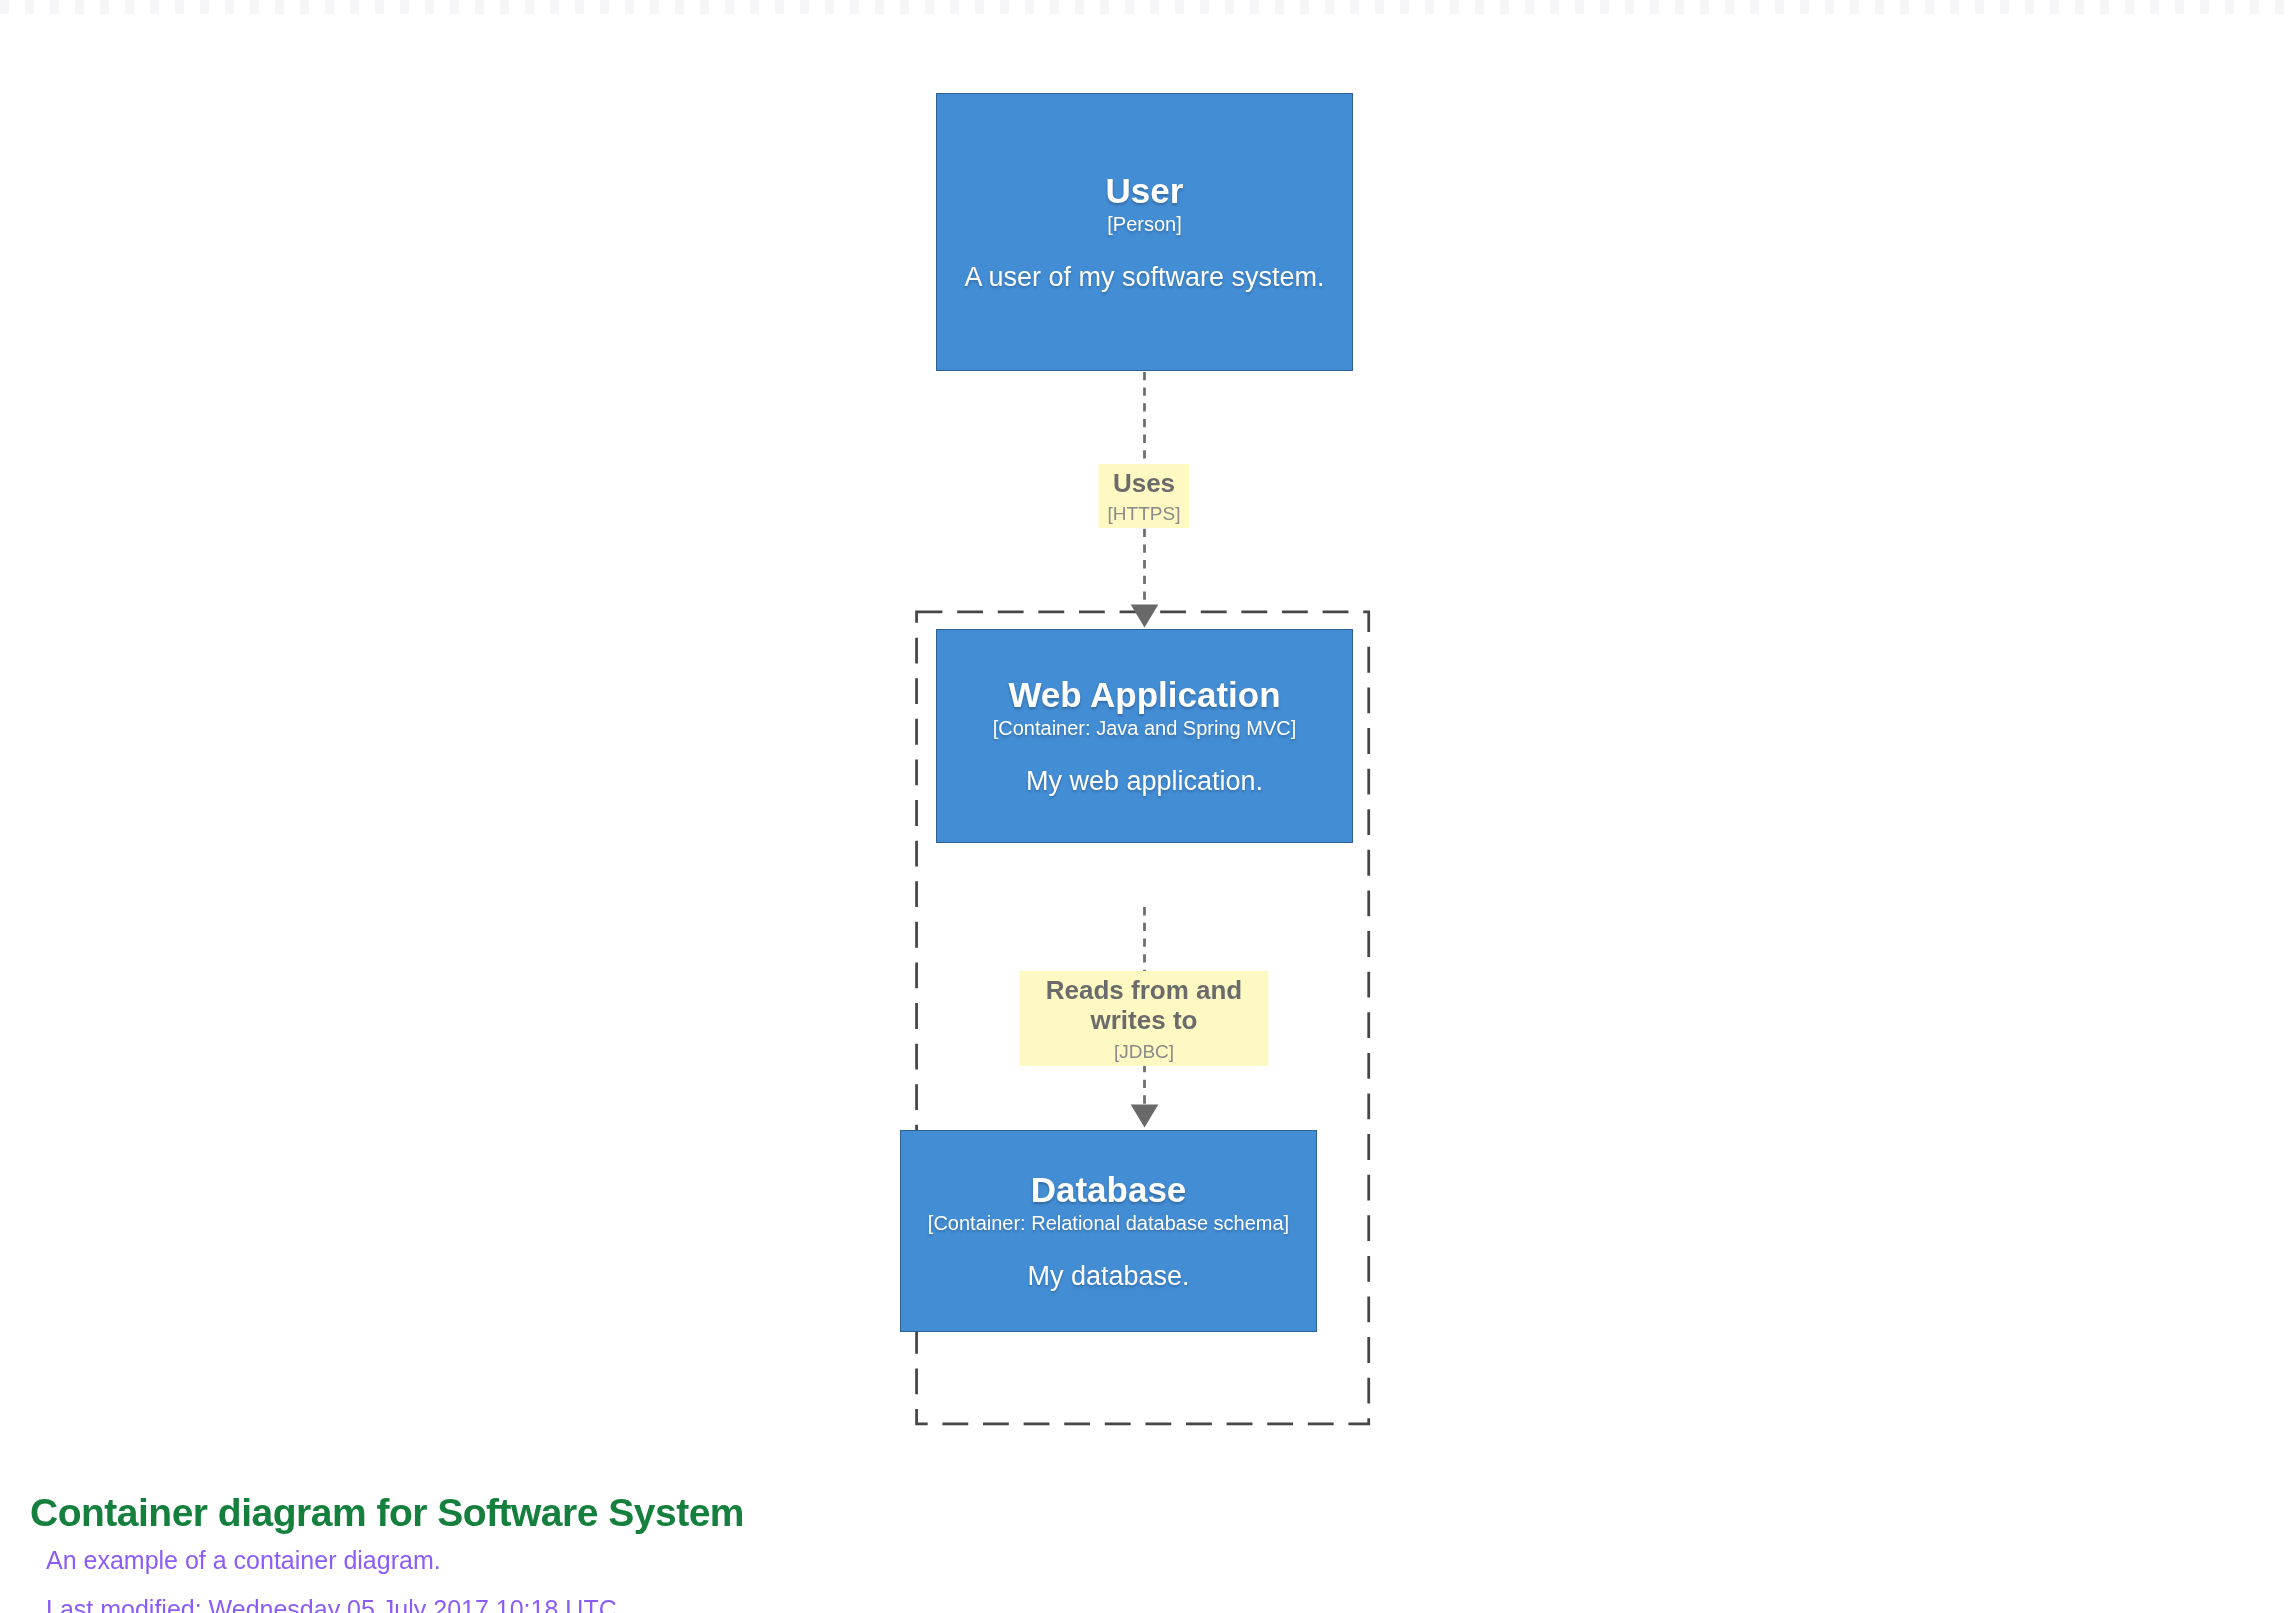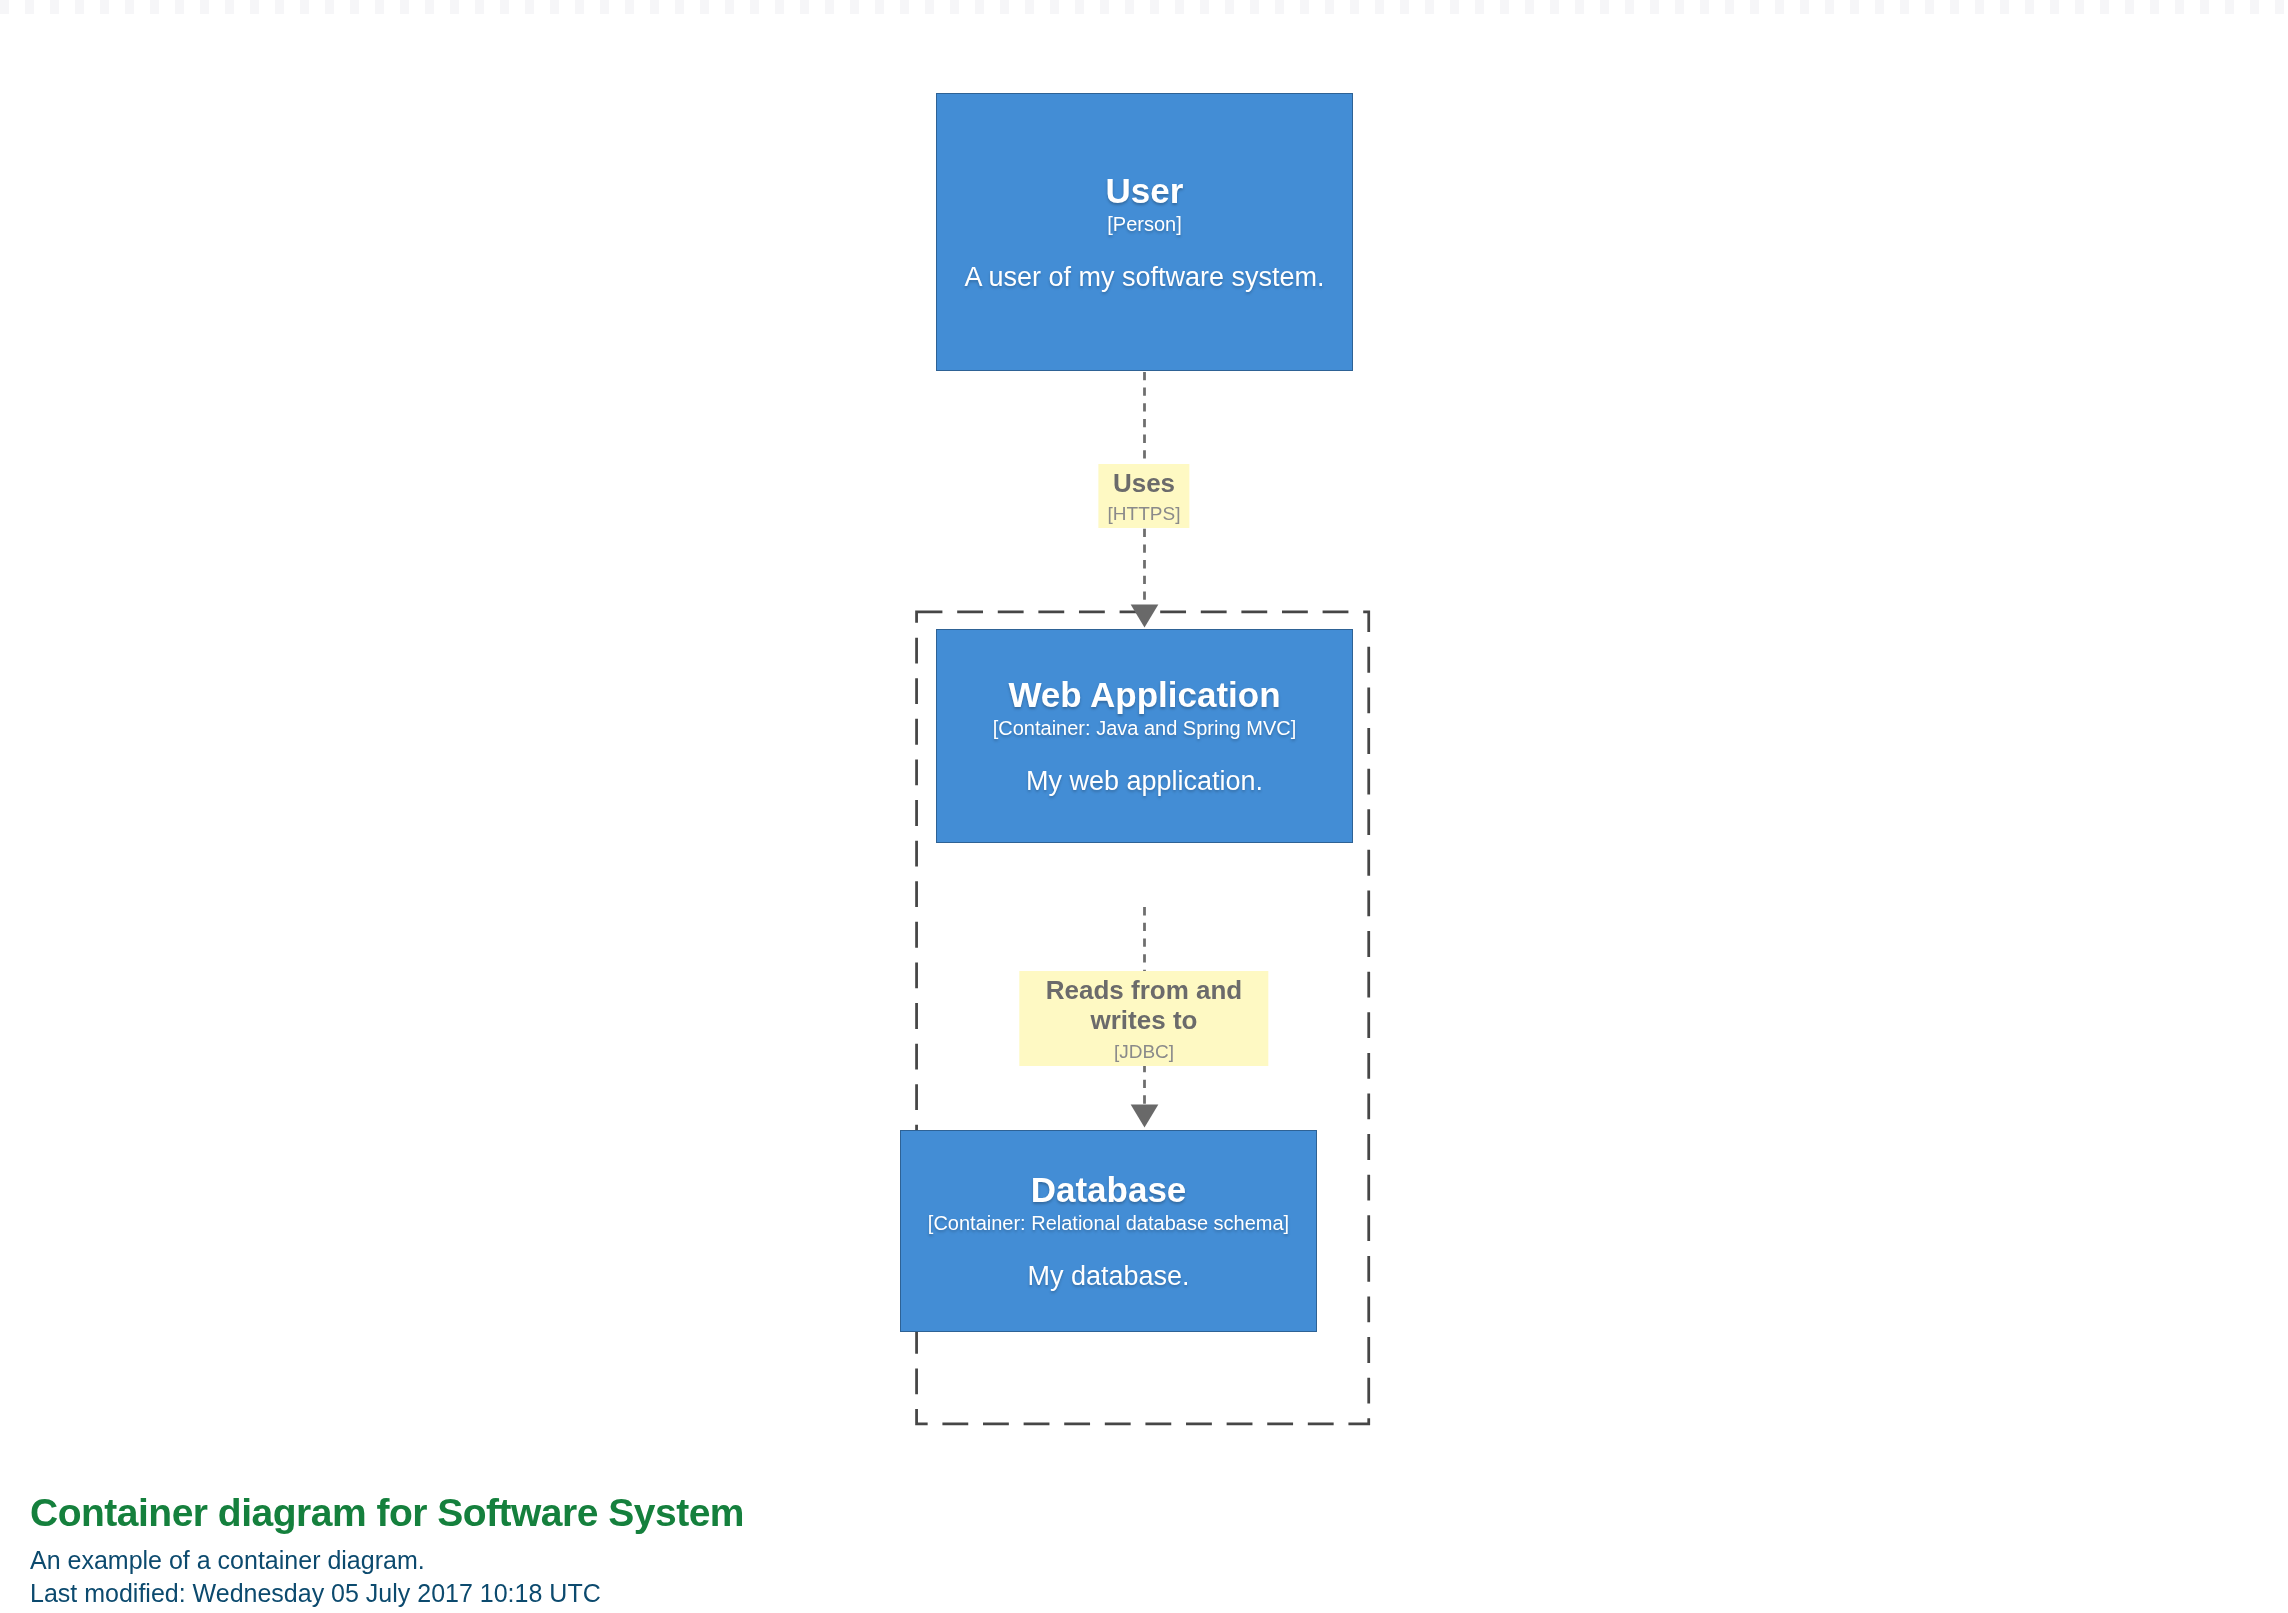--- a/index.html
+++ b/index.html
@@ -100,23 +100,23 @@
   }
   .page-title {
     margin: 0;
     font-size: 39px;
     font-weight: bold;
     letter-spacing: -0.5px;
     color: #15803d;
     line-height: 1.15;
   }
   .page-subtitle, .page-modified {
-    margin: 0;
+    margin: 16px;
     font-size: 25px;
-    color: #0c4a6e;
+    color: #8b5cf6;
     line-height: 1.3;
   }
   .page-subtitle { margin-top: 8.3px; }
 </style>
 </head>
 <body>
 
 <div class="canvas">
 
   <div class="top-strip"></div>

